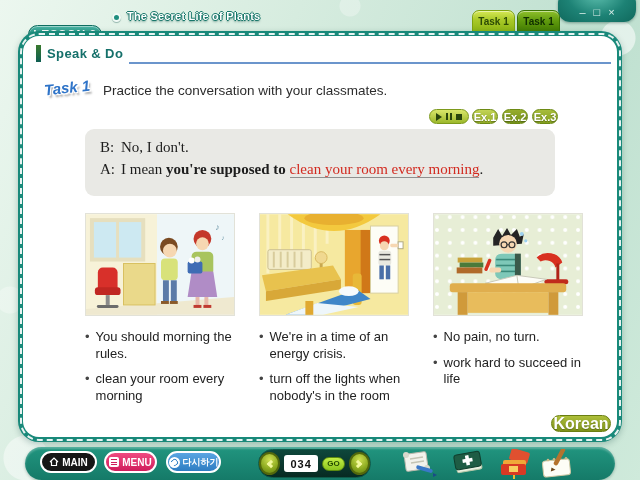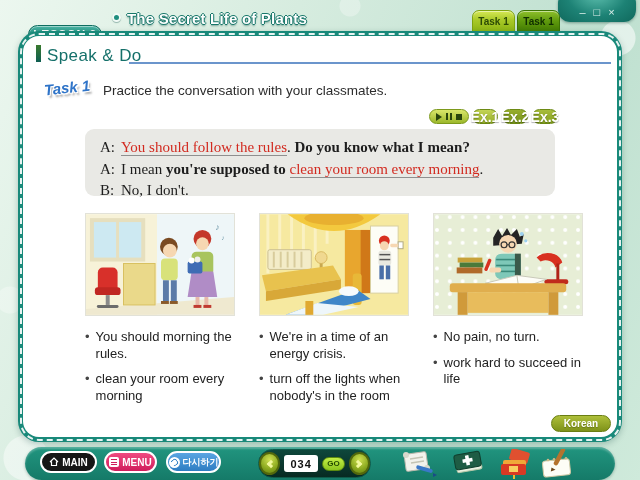--- a/index.html
+++ b/index.html
@@ -33,21 +33,21 @@
     background:linear-gradient(180deg,#4cb6a6 0%, #1f8d7e 55%, #147467 100%);
     border:1px solid #0e6e61; box-shadow:inset 0 1px 0 rgba(255,255,255,.45);
     color:#fff; font-size:12px; font-weight:bold; letter-spacing:.5px;
     display:flex; align-items:center; justify-content:center;
   }
   .title-dot{
     position:absolute; left:112px; top:13px; width:9px; height:9px; border-radius:50%;
     background:#1f8d7e; border:2px solid #f2faf6; box-shadow:0 1px 1px rgba(0,70,60,.35);
   }
   .lesson-title{
-    position:absolute; left:127px; top:10px; font-size:15px; font-weight:bold; color:#fff;
+    position:absolute; left:127px; top:10px; font-size:11px; font-weight:bold; color:#fff;
     text-shadow:-1px 0 #17776a, 1px 0 #17776a, 0 -1px #17776a, 0 1px #17776a, 0 2px 2px rgba(10,80,70,.5);
     letter-spacing:.2px;
   }
   .tab{
     position:absolute; top:10px; width:43px; height:22px; border-radius:7px 7px 0 0;
     font-size:10px; font-weight:bold; display:flex; align-items:center; justify-content:center;
     box-shadow:inset 0 1px 0 rgba(255,255,255,.5); cursor:pointer;
   }
   .tab-1{ left:472px; background:linear-gradient(180deg,#d6e855 0%,#a9c928 45%,#8db514 100%); color:#2c4a05; border:1px solid #7fa30e; }
   .tab-2{ left:517px; background:linear-gradient(180deg,#8fc02c 0%,#5f9a0d 50%,#447d04 100%); color:#102f00; border:1px solid #3c7403; }
@@ -58,21 +58,21 @@
     background:#19897a; border-radius:21px; box-shadow:0 2px 6px rgba(0,60,50,.25);
   }
   .panel::after{
     content:""; position:absolute; inset:1.5px; border:2px dashed rgba(255,255,255,.9);
     border-radius:19px; pointer-events:none;
   }
   .panel-inner{ position:absolute; inset:5px; background:#fff; border-radius:16px; }
 
   .section-bar{ position:absolute; left:36px; top:45px; width:5px; height:17px;
     background:linear-gradient(180deg,#3a7a2e 0%, #0e5e52 100%); }
-  .section-title{ position:absolute; left:47px; top:46px; font-size:17px; font-weight:normal;
+  .section-title{ position:absolute; left:47px; top:46px; font-size:13px; font-weight:bold;
     color:#15706a; letter-spacing:.4px; }
   .rule-line{ position:absolute; left:129px; top:62px; width:482px; height:2px; background:#6b95cc; }
 
   .task-logo{
     position:absolute; left:44px; top:79px; font-size:15px; font-weight:bold; font-style:italic;
     color:#2f74c8; transform:rotate(-6deg);
     text-shadow:-1px -1px 0 #fff, 1px -1px 0 #fff, -1px 1px 0 #fff, 1px 1px 0 #fff, 2px 3px 2px rgba(100,100,100,.55);
   }
   .instruction{ position:absolute; left:103px; top:83px; font-size:13.5px; color:#2d2d2d; }
 
@@ -81,21 +81,21 @@
     position:absolute; left:429px; top:109px; width:40px; height:15px; border-radius:8px;
     background:linear-gradient(180deg,#d9e66a,#9cb82b); border:1px solid #7d9a1c;
     display:flex; align-items:center; justify-content:center; gap:4px; cursor:pointer;
   }
   .play-ic{ width:0; height:0; border-left:6px solid #2a450c; border-top:4px solid transparent; border-bottom:4px solid transparent; cursor:pointer;}
   .pause-ic{ display:flex; gap:1.5px; cursor:pointer;}
   .pause-ic span{ width:2px; height:7px; background:#2a450c; }
   .stop-ic{ width:6px; height:6px; background:#2a450c; cursor:pointer;}
   .ex-btn{
     position:absolute; top:109px; width:26px; height:15px; border-radius:8px;
-    border:1px solid #6d8a14; color:#fff; font-size:14px; font-weight:bold;
+    border:1px solid #6d8a14; color:#fff; font-size:11px; font-weight:bold;
     display:flex; align-items:center; justify-content:center;
     text-shadow:0 1px 1px rgba(0,0,0,.3); cursor:pointer;
   }
   .ex-1{ left:472px; background:linear-gradient(180deg,#c3d455,#94ad27); }
   .ex-2{ left:502px; background:linear-gradient(180deg,#97ad2d,#74911a); }
   .ex-3{ left:532px; background:linear-gradient(180deg,#a7bc3c,#84a01f); }
 
   
   .dialog{
     position:absolute; left:85px; top:129px; width:470px; height:67px;
@@ -119,21 +119,21 @@
   .col{ position:absolute; top:329px; font-size:13px; color:#222; }
   .col-1{ left:85px;  width:158px; }
   .col-2{ left:259px; width:164px; }
   .col-3{ left:433px; width:160px; }
   .bullet{ display:flex; margin-bottom:9px; line-height:1.28; }
   .bullet .dot{ margin-right:6px; color:#444; }
 
   .korean-btn{
     position:absolute; left:551px; top:415px; width:60px; height:17px; border-radius:9px;
     background:linear-gradient(180deg,#aebf3a,#7e921a); border:1px solid #6a7e12;
-    color:#fff; font-size:10px; font-weight:bold; display:flex; align-items:center; justify-content:center;
+    color:#fff; font-size:16px; font-weight:bold; display:flex; align-items:center; justify-content:center;
     text-shadow:0 1px 1px rgba(0,0,0,.25); cursor:pointer;
   }
 
   
   .bottom-bar{
     position:absolute; left:25px; top:447px; width:590px; height:33px; border-radius:17px;
     background:linear-gradient(180deg,#21957f 0%, #157a68 100%);
     box-shadow:inset 0 2px 2px rgba(255,255,255,.25), 0 1px 3px rgba(0,50,40,.3);
   }
   .foot-btn{
@@ -210,27 +210,24 @@
         <span></span>
       </span>
     <span class="stop-ic"></span>
   </div>
   <div class="ex-btn ex-1">Ex.1</div>
   <div class="ex-btn ex-2">Ex.2</div>
   <div class="ex-btn ex-3">Ex.3</div>
 
   <div class="dialog">
     <div class="line">
-      <span class="spk">A:</span><span class="hl">You should follow the rules</span><span>. </span><span class="em">Do you know what I mean?</span>
+      <span class="spk">B:</span><span>No, I don't.</span>
     </div>
     <div class="line">
       <span class="spk">A:</span><span>I mean </span><span class="em">you're supposed to </span><span class="hl">clean your room every morning</span><span>.</span>
-    </div>
-    <div class="line">
-      <span class="spk">B:</span><span>No, I don't.</span>
     </div>
   </div>
 
   <div class="illus il-1">
     <svg viewBox="0 0 150 102">
       <rect width="150" height="102" fill="#fdfcf2"></rect>
       <rect x="0" y="0" width="72" height="102" fill="#f7f2d8"></rect>
       <rect x="72" y="0" width="78" height="102" fill="#eef6f8"></rect>
       <polygon points="0,96 150,84 150,102 0,102" fill="#efe9d0"></polygon>
       <rect x="6" y="6" width="52" height="40" fill="#cde9f2" stroke="#e6dfbe" stroke-width="4"></rect>

